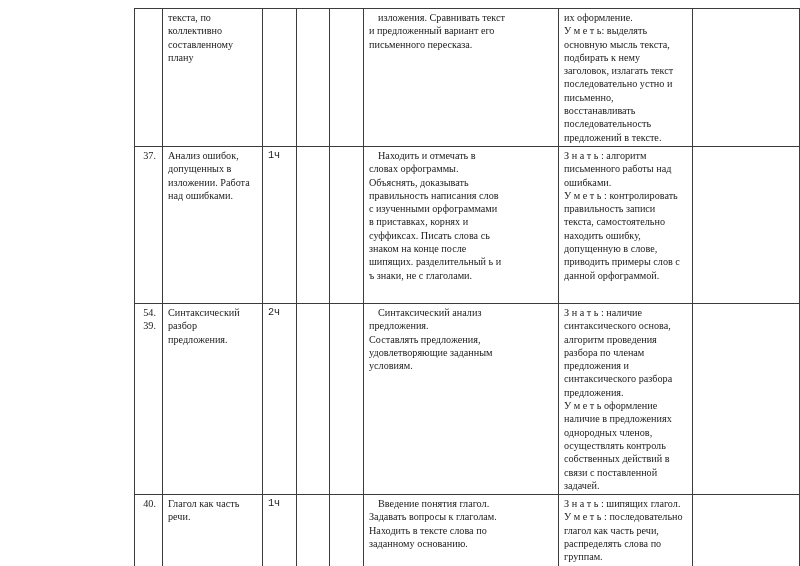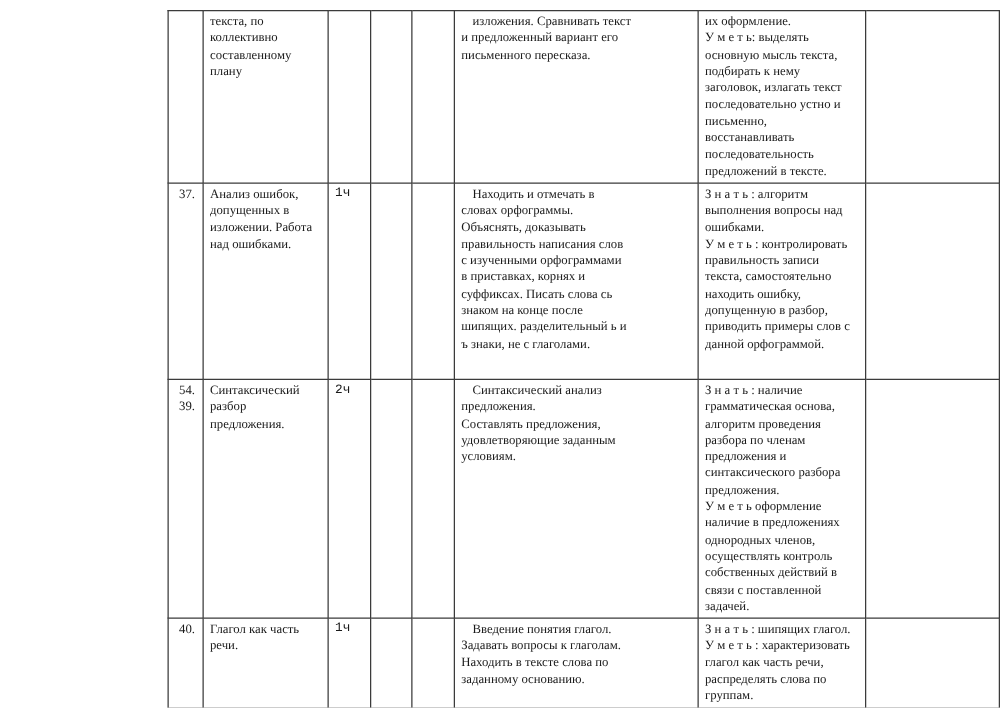--- a/index.html
+++ b/index.html
@@ -144,27 +144,27 @@
               <span class="ln">в приставках, корнях и</span>
               <span class="ln">суффиксах. Писать слова сь</span>
               <span class="ln">знаком на конце после</span>
               <span class="ln">шипящих. разделительный ь и</span>
               <span class="ln">ъ знаки, не с глаголами.</span>
             </span>
           </td>
           <td>
             <span class="cell-text">
               <span class="ln">З н а т ь :  алгоритм</span>
-              <span class="ln">выполнения вопросы над</span>
+              <span class="ln">письменного работы над</span>
               <span class="ln">ошибками.</span>
               <span class="ln">У м е т ь :  контролировать</span>
               <span class="ln">правильность записи</span>
               <span class="ln">текста, самостоятельно</span>
               <span class="ln">находить ошибку,</span>
-              <span class="ln">допущенную в разбор,</span>
+              <span class="ln">допущенную в слове,</span>
               <span class="ln">приводить примеры слов с</span>
               <span class="ln">данной орфограммой.</span>
             </span>
           </td>
           <td class="empty-cell"></td>
         </tr>
         <tr style="height: 185px;">
           <td class="num">
             <span class="num-line">54.</span>
             <span class="num-line">39.</span>
@@ -183,21 +183,21 @@
               <span class="ln indent">Синтаксический анализ</span>
               <span class="ln">предложения.</span>
               <span class="ln">Составлять предложения,</span>
               <span class="ln">удовлетворяющие заданным</span>
               <span class="ln">условиям.</span>
             </span>
           </td>
           <td>
             <span class="cell-text">
               <span class="ln">З н а т ь :  наличие</span>
-              <span class="ln">грамматическая основа,</span>
+              <span class="ln">синтаксического основа,</span>
               <span class="ln">алгоритм проведения</span>
               <span class="ln">разбора по членам</span>
               <span class="ln">предложения и</span>
               <span class="ln">синтаксического разбора</span>
               <span class="ln">предложения.</span>
               <span class="ln">У м е т ь  оформление</span>
               <span class="ln">наличие  в предложениях</span>
               <span class="ln">однородных членов,</span>
               <span class="ln">осуществлять контроль</span>
               <span class="ln">собственных действий в</span>
@@ -223,21 +223,21 @@
             <span class="cell-text">
               <span class="ln indent">Введение понятия глагол.</span>
               <span class="ln">Задавать вопросы к глаголам.</span>
               <span class="ln">Находить в тексте слова по</span>
               <span class="ln">заданному основанию.</span>
             </span>
           </td>
           <td>
             <span class="cell-text">
               <span class="ln">З н а т ь : шипящих глагол.</span>
-              <span class="ln">У м е т ь : характеризовать</span>
+              <span class="ln">У м е т ь : последовательно</span>
               <span class="ln">глагол как часть речи,</span>
               <span class="ln">распределять слова по</span>
               <span class="ln">группам.</span>
             </span>
           </td>
           <td class="empty-cell"></td>
         </tr>
       </tbody>
   </table>
 </div>

